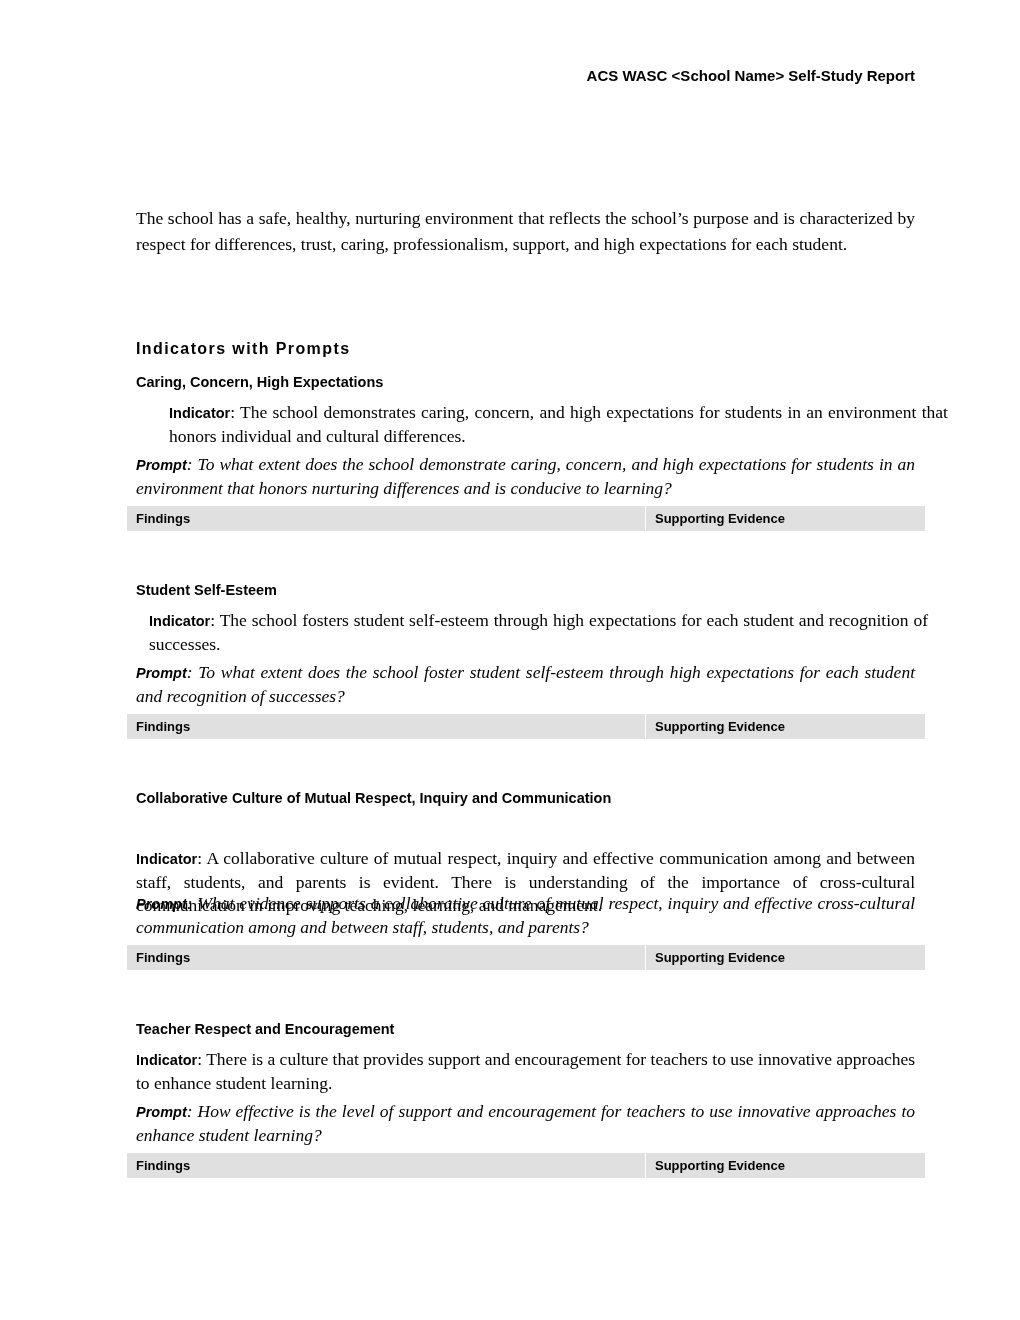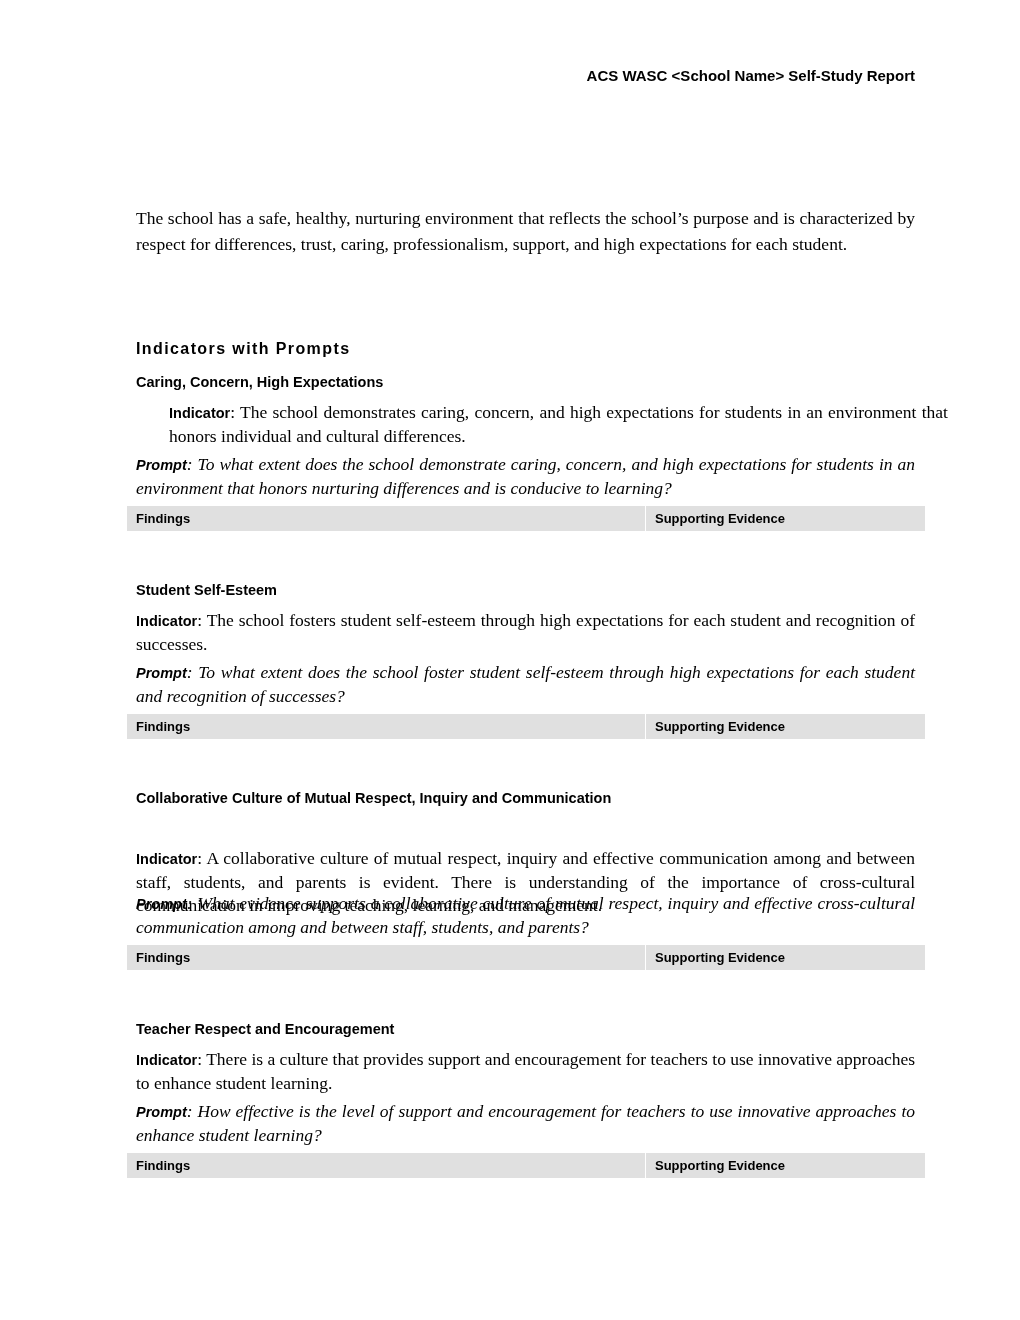--- a/index.html
+++ b/index.html
@@ -78,21 +78,21 @@
       <span class="lbl">Prompt</span><span>: To what extent does the school demonstrate caring, concern, and high expectations for students in an environment that honors nurturing differences and is conducive to learning?</span>
     </div>
     <div class="tbl-head" style="top:132px;">
       <div class="cell c1">Findings</div>
       <div class="cell c2">Supporting Evidence</div>
     </div>
   </div>
 
   <div class="section" style="top:582px;">
     <div class="sec-title">Student Self-Esteem</div>
-    <div class="para" style="top:27px;">
+    <div class="para" style="top:27px;margin-left:13px;">
       <span class="lbl">Indicator</span><span>: The school fosters student self-esteem through high expectations for each student and recognition of successes.</span>
     </div>
     <div class="para prompt" style="top:79px;">
       <span class="lbl">Prompt</span><span>: To what extent does the school foster student self-esteem through high expectations for each student and recognition of successes?</span>
     </div>
     <div class="tbl-head" style="top:132px;">
       <div class="cell c1">Findings</div>
       <div class="cell c2">Supporting Evidence</div>
     </div>
   </div>

